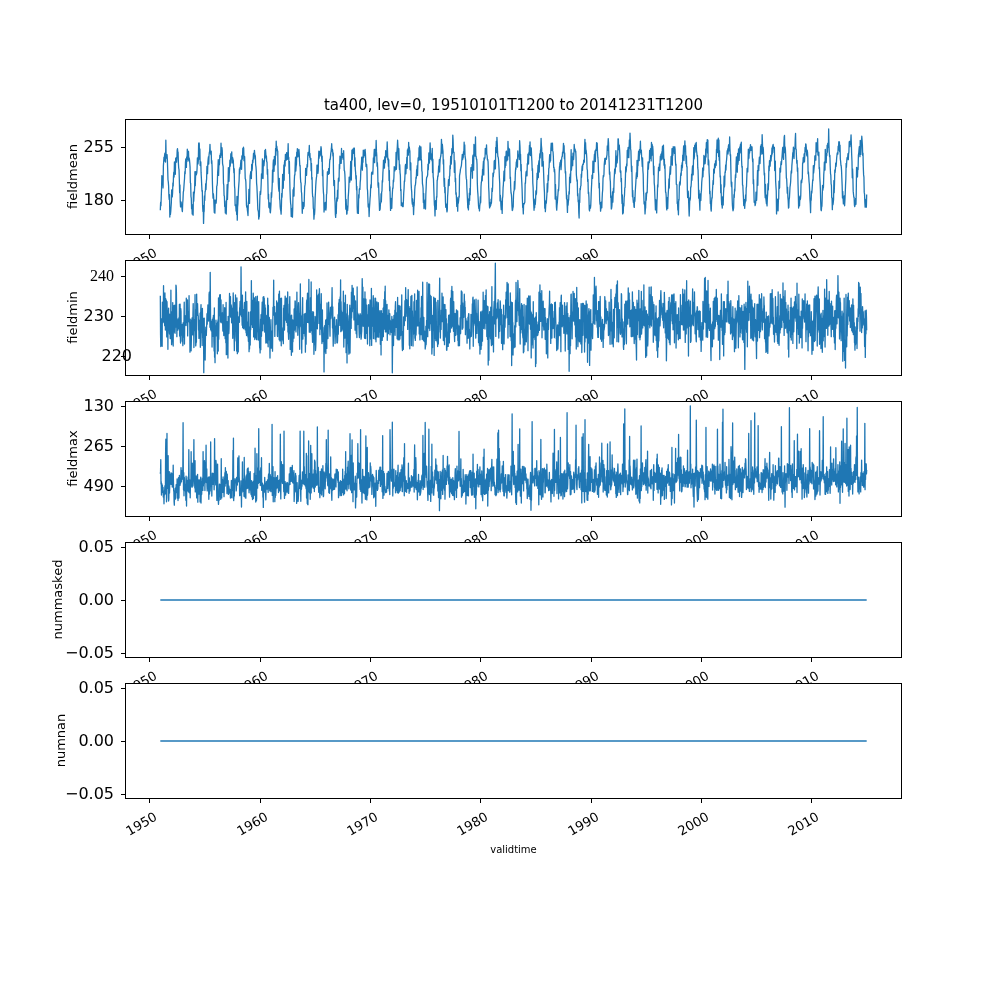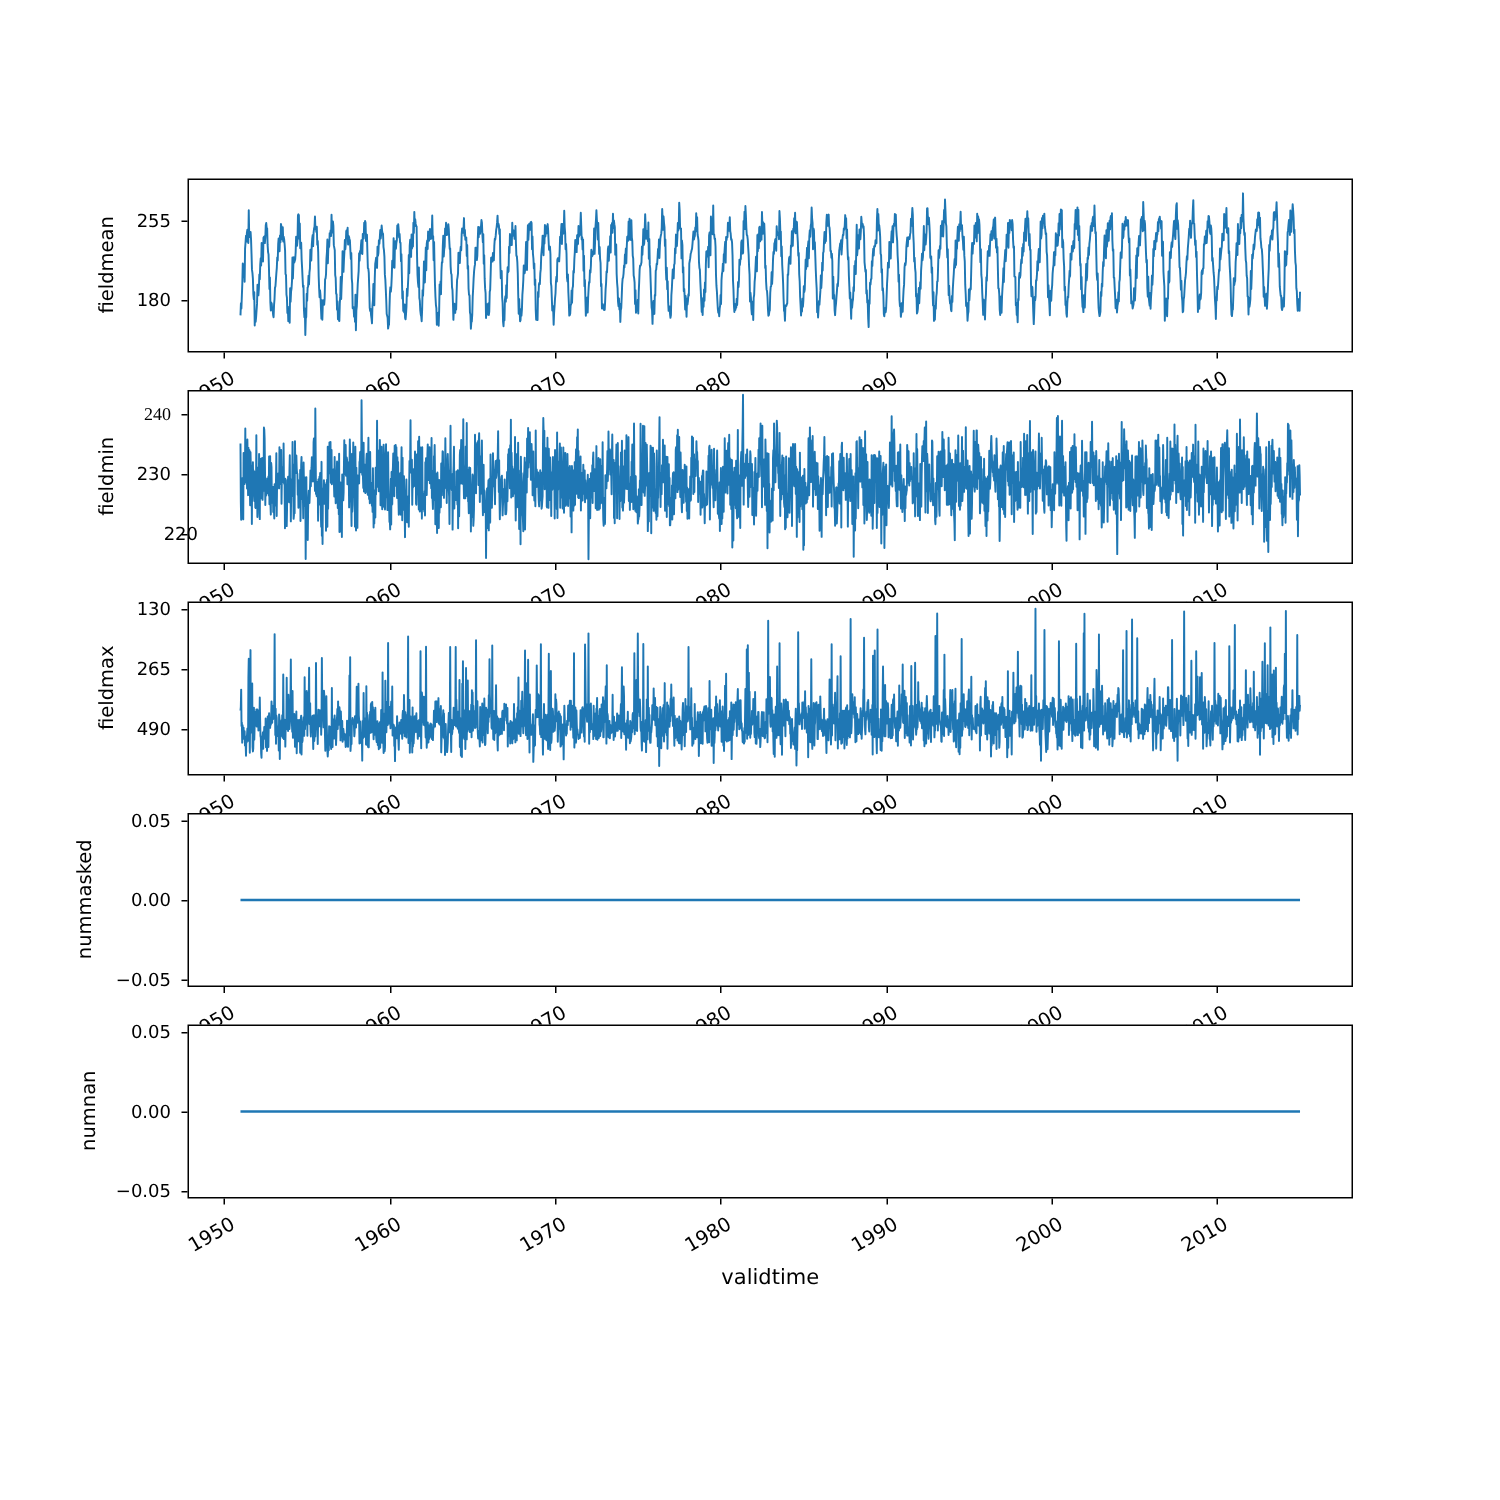--- a/index.html
+++ b/index.html
@@ -12,41 +12,42 @@
     position:absolute;background:#ffffff;border:1px solid #000000;
     box-sizing:border-box;overflow:hidden;
   }
   .axes svg{position:absolute;left:0;top:0;}
   .chart-title{
     position:absolute;left:125px;width:777px;text-align:center;
     font-size:15px;white-space:nowrap;
   }
   .x-axis-title{
     position:absolute;left:125px;width:777px;text-align:center;
-    font-size:14px;
+    font-size:10px;
   }
   .ylab{
     position:absolute;width:140px;text-align:center;font-size:13px;
     transform:rotate(-90deg);white-space:nowrap;
   }
   .ytick-label{
-    position:absolute;width:60px;text-align:right;font-size:12px;
+    position:absolute;width:60px;text-align:right;font-size:16px;
     line-height:16px;height:16px;
   }
   .xtick-label{
     position:absolute;width:70px;text-align:right;font-size:13px;
     line-height:15px;height:15px;transform-origin:100% 0%;
     transform:rotate(-30deg);white-space:nowrap;
   }
   .tickmark{position:absolute;background:#000000;}
 </style>
 </head>
 <body>
 
 <div id="figure">
+  <div class="chart-title" style="top:96px;">ta400, lev=0, 19510101T1200 to 20141231T1200</div>
   <div id="subplots">
       <div class="axes" style="left: 125px; top: 119px; width: 777px; height: 116px;">
         <svg width="775" height="114" viewBox="1 1 775 114" preserveAspectRatio="none">
           <path d="M35.32 91.23L35.62 83.23L35.93 86.67L36.24 78.07L36.54 70.15L36.85 56.61L37.16 60.81L37.46 65.79L37.77 57.25L38.08 68.89L38.38 46.74L38.69 42.64L39.00 38.15L39.30 42.05L39.61 36.05L39.92 34.19L40.22 35.10L40.53 42.99L40.84 21.15L41.14 37.99L41.45 39.07L41.76 38.37L42.06 35.64L42.37 40.74L42.68 50.16L42.98 60.76L43.29 62.92L43.60 66.74L43.90 77.03L44.21 80.44L44.52 75.76L44.82 98.00L45.13 88.46L45.44 95.46L45.74 92.47L46.05 87.77L46.36 83.42L46.66 70.81L46.97 71.94L47.27 77.92L47.58 73.61L47.89 63.98L48.19 67.09L48.50 57.20L48.81 53.16L49.11 58.02L49.42 42.96L49.73 49.53L50.03 42.92L50.34 55.28L50.65 39.51L50.95 38.95L51.26 38.61L51.57 43.08L51.87 39.49L52.18 31.09L52.49 29.70L52.79 33.07L53.10 33.20L53.41 44.29L53.71 49.06L54.02 50.60L54.33 60.57L54.63 73.63L54.94 65.99L55.25 82.63L55.55 87.95L55.86 82.72L56.17 83.39L56.47 87.50L56.78 87.20L57.09 91.01L57.39 92.50L57.70 84.23L58.01 80.37L58.31 72.93L58.62 71.87L58.92 67.73L59.23 63.21L59.54 59.54L59.84 52.60L60.15 54.69L60.46 43.77L60.76 39.91L61.07 44.35L61.38 48.45L61.68 37.92L61.99 42.51L62.30 30.25L62.60 31.93L62.91 36.06L63.22 40.62L63.52 32.52L63.83 41.96L64.14 38.88L64.44 40.60L64.75 43.82L65.06 48.12L65.36 63.76L65.67 64.31L65.98 77.40L66.28 79.45L66.59 89.65L66.90 85.41L67.20 95.10L67.51 94.25L67.82 87.45L68.12 96.19L68.43 73.10L68.74 82.11L69.04 75.40L69.35 73.36L69.66 68.44L69.96 52.67L70.27 66.70L70.58 57.06L70.88 52.55L71.19 55.97L71.49 54.99L71.80 53.80L72.11 49.06L72.41 38.81L72.72 42.17L73.03 44.88L73.33 41.52L73.64 24.45L73.95 23.90L74.25 24.52L74.56 40.12L74.87 29.94L75.17 46.50L75.48 44.71L75.79 42.84L76.09 53.90L76.40 59.51L76.71 66.12L77.01 72.34L77.32 71.40L77.63 87.36L77.93 92.41L78.24 86.66L78.55 104.38L78.85 93.37L79.16 92.34L79.47 76.82L79.77 81.41L80.08 72.56L80.39 72.27L80.69 64.75L81.00 70.59L81.31 62.65L81.61 60.05L81.92 47.51L82.23 50.96L82.53 54.65L82.84 44.26L83.14 40.30L83.45 37.71L83.76 45.10L84.06 36.01L84.37 33.36L84.68 32.23L84.98 25.33L85.29 33.74L85.60 32.46L85.90 35.64L86.21 32.15L86.52 44.23L86.82 41.57L87.13 48.90L87.44 64.86L87.74 72.95L88.05 79.12L88.36 74.54L88.66 77.98L88.97 86.48L89.28 93.41L89.58 81.18L89.89 94.21L90.20 83.83L90.50 81.21L90.81 82.55L91.12 84.17L91.42 80.21L91.73 67.20L92.04 66.65L92.34 64.00L92.65 53.40L92.96 49.08L93.26 40.72L93.57 56.45L93.88 46.13L94.18 46.03L94.49 45.09L94.79 36.42L95.10 37.70L95.41 34.62L95.71 38.39L96.02 24.17L96.33 36.06L96.63 32.27L96.94 28.63L97.25 31.54L97.55 44.42L97.86 46.06L98.17 47.75L98.47 64.46L98.78 66.21L99.09 76.82L99.39 77.09L99.70 87.44L100.01 81.82L100.31 93.86L100.62 92.54L100.93 94.20L101.23 95.04L101.54 83.04L101.85 78.43L102.15 65.62L102.46 80.37L102.77 71.01L103.07 65.18L103.38 48.54L103.69 57.31L103.99 62.24L104.30 54.44L104.61 48.99L104.91 41.04L105.22 47.14L105.53 43.32L105.83 35.11L106.14 34.44L106.45 36.37L106.75 32.82L107.06 44.05L107.36 38.22L107.67 38.88L107.98 40.36L108.28 41.32L108.59 48.04L108.90 53.71L109.20 49.66L109.51 66.69L109.82 69.98L110.12 86.52L110.43 86.64L110.74 85.79L111.04 92.06L111.35 86.79L111.66 95.53L111.96 77.49L112.27 101.19L112.58 87.85L112.88 85.23L113.19 77.53L113.50 70.16L113.80 65.88L114.11 61.55L114.42 49.88L114.72 54.72L115.03 48.35L115.34 49.89L115.64 44.52L115.95 41.10L116.26 45.14L116.56 50.28L116.87 36.92L117.18 37.97L117.48 40.06L117.79 29.50L118.10 31.14L118.40 28.27L118.71 29.47L119.01 41.62L119.32 39.64L119.63 37.52L119.93 48.98L120.24 59.77L120.55 60.12L120.85 62.72L121.16 73.05L121.47 86.27L121.77 88.27L122.08 86.91L122.39 91.24L122.69 93.44L123.00 96.55L123.31 84.67L123.61 81.29L123.92 70.39L124.23 73.57L124.53 84.47L124.84 66.64L125.15 56.96L125.45 55.04L125.76 52.74L126.07 54.98L126.37 59.57L126.68 45.41L126.99 51.57L127.29 49.59L127.60 41.13L127.91 43.60L128.21 39.36L128.52 34.32L128.83 39.95L129.13 36.77L129.44 31.36L129.75 35.08L130.05 36.49L130.36 36.90L130.67 45.74L130.97 47.81L131.28 52.06L131.58 64.09L131.89 67.39L132.20 74.07L132.50 81.14L132.81 90.36L133.12 91.58L133.42 92.83L133.73 100.09L134.04 98.09L134.34 97.44L134.65 86.26L134.96 76.08L135.26 72.42L135.57 75.39L135.88 71.75L136.18 65.24L136.49 54.88L136.80 59.29L137.10 55.89L137.41 39.88L137.72 49.44L138.02 59.50L138.33 41.93L138.64 41.89L138.94 46.79L139.25 42.94L139.56 41.24L139.86 31.28L140.17 38.09L140.48 30.42L140.78 34.05L141.09 39.27L141.40 36.93L141.70 42.78L142.01 42.83L142.32 55.23L142.62 50.44L142.93 64.83L143.23 80.01L143.54 75.10L143.85 88.24L144.15 84.41L144.46 89.22L144.77 83.98L145.07 92.99L145.38 93.90L145.69 90.30L145.99 85.19L146.30 73.56L146.61 78.23L146.91 72.22L147.22 65.50L147.53 50.97L147.83 63.18L148.14 44.88L148.45 40.84L148.75 47.59L149.06 52.25L149.37 37.37L149.67 46.62L149.98 40.56L150.29 45.40L150.59 29.49L150.90 36.25L151.21 22.26L151.51 31.74L151.82 27.23L152.13 30.25L152.43 31.57L152.74 32.07L153.05 52.33L153.35 64.52L153.66 69.42L153.97 72.28L154.27 59.33L154.58 79.76L154.88 81.43L155.19 87.93L155.50 90.61L155.80 91.76L156.11 95.14L156.42 87.49L156.72 74.41L157.03 78.17L157.34 69.46L157.64 55.33L157.95 69.00L158.26 69.23L158.56 56.65L158.87 45.99L159.18 61.20L159.48 43.52L159.79 41.35L160.10 47.05L160.40 35.40L160.71 39.26L161.02 41.47L161.32 36.55L161.63 33.58L161.94 35.43L162.24 40.35L162.55 36.50L162.86 36.24L163.16 24.64L163.47 39.98L163.78 38.48L164.08 54.55L164.39 42.38L164.70 58.66L165.00 71.06L165.31 78.99L165.62 84.36L165.92 86.36L166.23 97.50L166.54 94.09L166.84 90.04L167.15 89.50L167.45 98.13L167.76 88.48L168.07 70.69L168.37 77.25L168.68 68.67L168.99 77.10L169.29 61.82L169.60 55.87L169.91 55.91L170.21 44.78L170.52 38.16L170.83 52.03L171.13 47.20L171.44 45.36L171.75 33.24L172.05 37.81L172.36 29.54L172.67 32.75L172.97 37.73L173.28 35.71L173.59 35.82L173.89 30.41L174.20 33.82L174.51 41.30L174.81 46.92L175.12 46.58L175.43 58.63L175.73 63.20L176.04 64.02L176.35 72.50L176.65 74.32L176.96 82.81L177.27 94.23L177.57 86.59L177.88 83.42L178.19 85.24L178.49 89.55L178.80 83.66L179.10 87.34L179.41 76.49L179.72 67.56L180.02 65.91L180.33 63.47L180.64 49.49L180.94 54.45L181.25 54.48L181.56 56.33L181.86 48.72L182.17 45.42L182.48 47.87L182.78 37.09L183.09 33.30L183.40 34.99L183.70 36.14L184.01 33.49L184.32 26.40L184.62 38.11L184.93 34.28L185.24 40.80L185.54 39.54L185.85 39.36L186.16 51.64L186.46 44.37L186.77 60.13L187.08 58.38L187.38 73.53L187.69 77.70L188.00 77.77L188.30 89.24L188.61 90.72L188.92 100.13L189.22 95.82L189.53 95.46L189.84 90.68L190.14 78.88L190.45 73.34L190.75 66.75L191.06 61.84L191.37 58.95L191.67 57.25L191.98 46.09L192.29 46.19L192.59 53.24L192.90 54.35L193.21 51.61L193.51 41.07L193.82 32.24L194.13 39.21L194.43 32.46L194.74 34.80L195.05 36.86L195.35 34.43L195.66 32.02L195.97 27.72L196.27 29.43L196.58 36.96L196.89 42.49L197.19 37.14L197.50 56.82L197.81 51.10L198.11 66.78L198.42 73.43L198.73 76.48L199.03 92.98L199.34 83.57L199.65 90.80L199.95 87.88L200.26 88.00L200.57 83.33L200.87 91.05L201.18 88.73L201.49 75.55L201.79 74.14L202.10 63.64L202.41 52.89L202.71 53.51L203.02 52.47L203.32 55.41L203.63 49.64L203.94 52.15L204.24 54.54L204.55 44.75L204.86 40.19L205.16 40.71L205.47 38.12L205.78 34.32L206.08 32.53L206.39 29.43L206.70 24.74L207.00 32.00L207.31 30.13L207.62 31.51L207.92 36.94L208.23 33.89L208.54 56.18L208.84 66.55L209.15 65.58L209.46 61.66L209.76 79.14L210.07 83.19L210.38 95.63L210.68 98.44L210.99 91.86L211.30 94.56L211.60 81.30L211.91 78.55L212.22 82.08L212.52 71.15L212.83 79.70L213.14 65.69L213.44 59.16L213.75 62.44L214.06 61.77L214.36 45.50L214.67 49.68L214.97 37.06L215.28 44.45L215.59 37.91L215.89 43.73L216.20 44.36L216.51 29.46L216.81 38.30L217.12 36.48L217.43 34.64L217.73 35.47L218.04 40.21L218.35 39.37L218.65 31.70L218.96 43.54L219.27 51.63L219.57 51.76L219.88 55.54L220.19 63.22L220.49 77.83L220.80 90.16L221.11 80.36L221.41 87.78L221.72 95.20L222.03 94.44L222.33 87.10L222.64 91.40L222.95 87.26L223.25 77.60L223.56 73.43L223.87 67.81L224.17 58.04L224.48 61.27L224.79 63.13L225.09 60.51L225.40 52.49L225.71 42.29L226.01 47.67L226.32 60.99L226.62 43.53L226.93 31.23L227.24 40.89L227.54 35.34L227.85 30.10L228.16 34.10L228.46 34.21L228.77 29.18L229.08 28.92L229.38 29.57L229.69 47.14L230.00 38.66L230.30 50.19L230.61 53.34L230.92 59.90L231.22 56.61L231.53 70.99L231.84 67.38L232.14 87.23L232.45 94.18L232.76 91.12L233.06 92.30L233.37 94.39L233.68 75.65L233.98 78.93L234.29 70.48L234.60 69.49L234.90 70.46L235.21 63.07L235.52 60.42L235.82 51.35L236.13 47.49L236.44 44.80L236.74 38.10L237.05 41.78L237.36 51.22L237.66 38.01L237.97 43.32L238.28 31.04L238.58 38.62L238.89 36.10L239.19 31.92L239.50 36.49L239.81 32.33L240.11 30.40L240.42 34.33L240.73 41.50L241.03 47.51L241.34 45.35L241.65 45.46L241.95 50.33L242.26 69.52L242.57 71.71L242.87 79.43L243.18 88.01L243.49 84.98L243.79 87.28L244.10 97.55L244.41 89.38L244.71 85.09L245.02 79.93L245.33 76.66L245.63 68.98L245.94 65.53L246.25 68.70L246.55 54.28L246.86 53.22L247.17 53.19L247.47 53.05L247.78 55.22L248.09 48.81L248.39 38.88L248.70 42.96L249.01 35.65L249.31 30.38L249.62 43.70L249.93 30.35L250.23 33.08L250.54 36.77L250.84 34.48L251.15 21.46L251.46 32.39L251.76 36.25L252.07 47.18L252.38 43.72L252.68 50.06L252.99 65.95L253.30 68.51L253.60 63.90L253.91 75.74L254.22 82.61L254.52 91.43L254.83 91.07L255.14 90.11L255.44 84.41L255.75 83.91L256.06 74.70L256.36 82.77L256.67 73.14L256.98 71.79L257.28 61.58L257.59 62.87L257.90 53.95L258.20 49.21L258.51 41.05L258.82 49.06L259.12 47.05L259.43 49.07L259.74 37.83L260.04 43.99L260.35 43.50L260.66 31.70L260.96 38.76L261.27 33.71L261.58 37.49L261.88 32.83L262.19 22.79L262.50 31.82L262.80 40.69L263.11 39.06L263.41 47.28L263.72 40.59L264.03 61.45L264.33 51.47L264.64 71.81L264.95 67.67L265.25 80.07L265.56 91.46L265.87 86.74L266.17 88.71L266.48 79.36L266.79 89.27L267.09 79.69L267.40 73.45L267.71 69.01L268.01 69.35L268.32 61.09L268.63 62.76L268.93 58.02L269.24 47.53L269.55 49.46L269.85 51.83L270.16 49.48L270.47 50.64L270.77 48.08L271.08 33.35L271.39 50.25L271.69 42.83L272.00 31.98L272.31 27.62L272.61 21.16L272.92 27.52L273.23 30.85L273.53 40.66L273.84 29.60L274.15 41.43L274.45 50.36L274.76 45.69L275.06 53.62L275.37 56.17L275.68 71.78L275.98 70.29L276.29 86.70L276.60 86.20L276.90 83.77L277.21 85.87L277.52 87.45L277.82 87.70L278.13 87.60L278.44 81.58L278.74 73.77L279.05 69.73L279.36 61.91L279.66 62.58L279.97 56.18L280.28 47.17L280.58 45.33L280.89 54.78L281.20 47.00L281.50 47.36L281.81 38.46L282.12 49.31L282.42 30.92L282.73 31.90L283.04 29.58L283.34 36.18L283.65 23.48L283.96 33.03L284.26 27.94L284.57 30.43L284.88 32.44L285.18 50.83L285.49 50.95L285.80 43.97L286.10 63.66L286.41 69.64L286.71 73.09L287.02 82.07L287.33 85.17L287.63 79.92L287.94 87.35L288.25 83.45L288.55 95.60L288.86 87.71L289.17 86.34L289.47 79.02L289.78 70.56L290.09 66.66L290.39 66.17L290.70 63.40L291.01 58.06L291.31 59.32L291.62 50.61L291.93 52.00L292.23 46.65L292.54 56.59L292.85 45.29L293.15 38.87L293.46 40.50L293.77 41.50L294.07 28.65L294.38 40.81L294.69 26.80L294.99 32.06L295.30 37.61L295.61 40.95L295.91 27.81L296.22 39.38L296.53 41.53L296.83 51.53L297.14 53.24L297.45 64.69L297.75 66.26L298.06 69.27L298.37 83.61L298.67 74.44L298.98 89.57L299.28 87.52L299.59 84.09L299.90 87.28L300.20 80.86L300.51 89.98L300.82 75.65L301.12 69.21L301.43 60.67L301.74 57.98L302.04 58.08L302.35 57.22L302.66 55.83L302.96 45.27L303.27 50.83L303.58 43.67L303.88 33.80L304.19 44.41L304.50 43.04L304.80 34.26L305.11 23.86L305.42 31.13L305.72 40.18L306.03 37.82L306.34 35.13L306.64 36.15L306.95 41.82L307.26 29.34L307.56 53.56L307.87 40.27L308.18 57.59L308.48 59.95L308.79 69.25L309.10 78.54L309.40 85.89L309.71 87.93L310.02 96.93L310.32 85.26L310.63 81.64L310.93 89.16L311.24 90.26L311.55 77.66L311.85 78.13L312.16 61.41L312.47 60.84L312.77 56.89L313.08 57.22L313.39 52.52L313.69 46.92L314.00 51.29L314.31 40.73L314.61 53.04L314.92 44.56L315.23 39.95L315.53 38.11L315.84 36.77L316.15 32.88L316.45 20.28L316.76 26.29L317.07 34.20L317.37 25.37L317.68 29.73L317.99 32.43L318.29 44.99L318.60 40.70L318.91 60.65L319.21 67.43L319.52 59.44L319.83 73.82L320.13 68.46L320.44 82.44L320.75 88.26L321.05 85.54L321.36 85.28L321.67 90.19L321.97 92.92L322.28 91.12L322.58 77.82L322.89 73.48L323.20 67.04L323.50 60.65L323.81 66.28L324.12 66.45L324.42 57.56L324.73 56.69L325.04 46.59L325.34 49.84L325.65 37.40L325.96 45.30L326.26 44.89L326.57 39.18L326.88 29.72L327.18 34.82L327.49 32.48L327.80 16.11L328.10 20.98L328.41 32.80L328.72 33.59L329.02 33.30L329.33 53.25L329.64 41.32L329.94 44.39L330.25 62.73L330.56 59.20L330.86 75.18L331.17 73.56L331.48 79.60L331.78 87.38L332.09 78.28L332.40 84.96L332.70 92.21L333.01 80.17L333.32 84.14L333.62 81.79L333.93 77.18L334.24 78.09L334.54 56.58L334.85 54.86L335.15 53.12L335.46 50.12L335.77 49.13L336.07 47.83L336.38 46.76L336.69 43.27L336.99 39.25L337.30 35.31L337.61 40.66L337.91 39.13L338.22 38.47L338.53 32.64L338.83 35.24L339.14 23.18L339.45 31.36L339.75 25.89L340.06 37.48L340.37 39.10L340.67 41.43L340.98 55.54L341.29 59.67L341.59 60.78L341.90 69.20L342.21 75.48L342.51 82.02L342.82 88.90L343.13 85.21L343.43 90.96L343.74 79.71L344.05 85.49L344.35 74.06L344.66 81.51L344.97 69.37L345.27 75.77L345.58 57.23L345.89 48.65L346.19 50.36L346.50 48.34L346.80 52.04L347.11 45.41L347.42 59.22L347.72 37.96L348.03 36.05L348.34 39.91L348.64 51.18L348.95 25.33L349.26 35.74L349.56 36.79L349.87 26.64L350.18 37.22L350.48 18.02L350.79 37.00L351.10 37.27L351.40 40.31L351.71 40.10L352.02 45.30L352.32 63.96L352.63 71.63L352.94 75.42L353.24 81.18L353.55 86.84L353.86 89.41L354.16 88.16L354.47 91.85L354.78 86.72L355.08 84.72L355.39 77.69L355.70 83.63L356.00 67.77L356.31 63.49L356.62 62.05L356.92 56.78L357.23 61.62L357.54 50.51L357.84 51.53L358.15 46.51L358.46 42.21L358.76 56.09L359.07 39.00L359.37 40.99L359.68 38.89L359.99 39.10L360.29 29.47L360.60 33.32L360.91 32.26L361.21 34.91L361.52 25.80L361.83 35.08L362.13 36.85L362.44 40.84L362.75 40.52L363.05 42.82L363.36 51.22L363.67 68.17L363.97 73.63L364.28 84.43L364.59 88.97L364.89 83.60L365.20 87.70L365.51 85.96L365.81 86.16L366.12 80.21L366.43 84.29L366.73 78.02L367.04 69.04L367.35 72.35L367.65 67.52L367.96 54.09L368.27 57.65L368.57 54.10L368.88 53.70L369.19 42.48L369.49 41.37L369.80 44.72L370.11 50.08L370.41 49.47L370.72 28.34L371.02 33.71L371.33 22.21L371.64 33.63L371.94 18.32L372.25 24.35L372.56 32.90L372.86 37.70L373.17 38.01L373.48 40.53L373.78 45.55L374.09 50.57L374.40 58.91L374.70 63.99L375.01 81.94L375.32 76.16L375.62 79.51L375.93 86.92L376.24 90.59L376.54 85.97L376.85 82.04L377.16 94.37L377.46 79.58L377.77 77.52L378.08 68.92L378.38 65.58L378.69 58.94L379.00 52.14L379.30 59.89L379.61 61.86L379.92 37.69L380.22 48.53L380.53 37.10L380.84 46.45L381.14 32.80L381.45 32.15L381.76 41.89L382.06 37.58L382.37 39.20L382.67 40.77L382.98 22.36L383.29 31.54L383.59 36.83L383.90 29.28L384.21 35.64L384.51 30.15L384.82 38.80L385.13 59.58L385.43 58.19L385.74 69.04L386.05 73.94L386.35 74.94L386.66 79.17L386.97 87.15L387.27 91.49L387.58 91.04L387.89 88.58L388.19 88.00L388.50 76.29L388.81 72.18L389.11 71.86L389.42 62.56L389.73 70.22L390.03 64.42L390.34 54.10L390.65 48.93L390.95 50.29L391.26 43.24L391.57 42.53L391.87 40.49L392.18 43.38L392.49 48.14L392.79 31.84L393.10 37.80L393.41 36.86L393.71 36.17L394.02 36.52L394.33 40.50L394.63 21.72L394.94 26.73L395.24 35.57L395.55 35.35L395.86 51.84L396.16 45.31L396.47 57.50L396.78 63.11L397.08 70.04L397.39 80.35L397.70 88.39L398.00 88.61L398.31 94.88L398.62 84.70L398.92 84.97L399.23 84.97L399.54 83.84L399.84 83.16L400.15 63.99L400.46 64.26L400.76 57.26L401.07 53.10L401.38 52.12L401.68 54.60L401.99 56.79L402.30 44.61L402.60 45.66L402.91 35.23L403.22 38.04L403.52 44.86L403.83 33.55L404.14 35.49L404.44 26.48L404.75 30.56L405.06 22.89L405.36 36.55L405.67 29.75L405.98 28.77L406.28 29.10L406.59 37.36L406.89 42.44L407.20 51.53L407.51 49.66L407.81 63.99L408.12 68.47L408.43 78.91L408.73 84.85L409.04 91.29L409.35 84.69L409.65 88.66L409.96 80.11L410.27 85.48L410.57 81.50L410.88 71.87L411.19 75.75L411.49 74.11L411.80 64.39L412.11 54.03L412.41 60.35L412.72 52.88L413.03 46.07L413.33 58.57L413.64 44.82L413.95 41.75L414.25 53.11L414.56 38.47L414.87 34.54L415.17 38.85L415.48 31.48L415.79 30.01L416.09 19.28L416.40 26.50L416.71 29.53L417.01 47.19L417.32 33.32L417.63 34.50L417.93 46.52L418.24 42.44L418.54 52.01L418.85 61.14L419.16 68.33L419.46 73.61L419.77 89.20L420.08 82.95L420.38 92.61L420.69 86.61L421.00 81.57L421.30 84.09L421.61 79.43L421.92 74.93L422.22 64.60L422.53 73.02L422.84 67.52L423.14 56.09L423.45 61.27L423.76 49.52L424.06 48.76L424.37 41.38L424.68 35.67L424.98 43.10L425.29 41.22L425.60 41.73L425.90 29.18L426.21 24.19L426.52 31.58L426.82 26.53L427.13 25.90L427.44 24.06L427.74 31.88L428.05 32.83L428.36 37.95L428.66 48.39L428.97 48.15L429.28 52.81L429.58 50.20L429.89 55.04L430.20 80.07L430.50 65.40L430.81 77.85L431.11 77.56L431.42 87.89L431.73 91.10L432.03 86.14L432.34 83.42L432.65 78.93L432.95 75.12L433.26 70.38L433.57 71.80L433.87 66.69L434.18 54.51L434.49 48.01L434.79 46.18L435.10 43.38L435.41 44.13L435.71 41.20L436.02 50.66L436.33 45.48L436.63 40.36L436.94 37.54L437.25 37.71L437.55 33.24L437.86 34.16L438.17 31.19L438.47 24.40L438.78 29.55L439.09 26.53L439.39 39.80L439.70 33.93L440.01 46.78L440.31 54.04L440.62 52.55L440.93 64.82L441.23 71.73L441.54 79.94L441.85 76.05L442.15 85.70L442.46 93.46L442.76 80.86L443.07 86.14L443.38 82.23L443.68 80.57L443.99 72.55L444.30 74.93L444.60 58.16L444.91 62.95L445.22 54.95L445.52 63.71L445.83 48.64L446.14 30.77L446.44 51.11L446.75 47.09L447.06 42.68L447.36 37.66L447.67 46.66L447.98 34.06L448.28 35.83L448.59 40.50L448.90 35.16L449.20 25.50L449.51 29.60L449.82 30.40L450.12 30.29L450.43 32.93L450.74 32.00L451.04 38.57L451.35 55.70L451.66 58.89L451.96 62.07L452.27 60.93L452.58 76.72L452.88 74.53L453.19 82.73L453.50 83.09L453.80 93.65L454.11 99.05L454.42 81.07L454.72 83.44L455.03 69.46L455.33 70.82L455.64 67.12L455.95 66.85L456.25 55.16L456.56 58.25L456.87 50.67L457.17 46.87L457.48 51.30L457.79 45.12L458.09 45.51L458.40 45.18L458.71 41.12L459.01 42.13L459.32 43.15L459.63 27.03L459.93 20.33L460.24 34.67L460.55 23.63L460.85 30.69L461.16 31.22L461.47 34.21L461.77 38.74L462.08 50.16L462.39 51.11L462.69 62.58L463.00 60.42L463.31 74.41L463.61 73.15L463.92 78.11L464.23 90.33L464.53 91.91L464.84 88.00L465.15 86.31L465.45 89.13L465.76 86.39L466.07 78.65L466.37 70.19L466.68 64.46L466.98 56.26L467.29 56.03L467.60 59.34L467.90 42.26L468.21 49.46L468.52 42.67L468.82 53.40L469.13 40.38L469.44 35.21L469.74 37.25L470.05 31.89L470.36 42.57L470.66 32.78L470.97 30.14L471.28 31.48L471.58 23.60L471.89 25.71L472.20 24.10L472.50 33.46L472.81 38.18L473.12 41.55L473.42 51.33L473.73 56.61L474.04 68.87L474.34 64.21L474.65 80.71L474.96 85.12L475.26 83.27L475.57 92.20L475.88 89.51L476.18 83.89L476.49 82.87L476.80 88.78L477.10 79.96L477.41 73.72L477.72 70.75L478.02 59.46L478.33 56.45L478.63 57.76L478.94 55.48L479.25 45.51L479.55 42.31L479.86 39.30L480.17 45.18L480.47 40.48L480.78 39.17L481.09 40.30L481.39 40.38L481.70 37.43L482.01 35.93L482.31 26.78L482.62 31.46L482.93 25.84L483.23 19.62L483.54 24.12L483.85 37.15L484.15 43.19L484.46 55.28L484.77 52.83L485.07 59.97L485.38 62.77L485.69 78.61L485.99 76.88L486.30 89.98L486.61 89.16L486.91 86.90L487.22 80.51L487.53 72.96L487.83 83.22L488.14 75.84L488.45 69.07L488.75 73.53L489.06 61.41L489.37 56.56L489.67 50.08L489.98 54.58L490.29 52.28L490.59 43.37L490.90 31.71L491.20 47.85L491.51 39.60L491.82 37.44L492.12 43.96L492.43 40.10L492.74 34.87L493.04 19.88L493.35 19.80L493.66 29.06L493.96 30.57L494.27 26.09L494.58 30.67L494.88 37.07L495.19 52.52L495.50 53.42L495.80 51.90L496.11 62.80L496.42 59.31L496.72 75.76L497.03 84.58L497.34 75.81L497.64 94.91L497.95 86.27L498.26 94.07L498.56 84.75L498.87 86.87L499.18 78.78L499.48 76.31L499.79 68.75L500.10 68.51L500.40 59.04L500.71 47.88L501.02 53.04L501.32 50.59L501.63 45.01L501.94 46.83L502.24 31.44L502.55 38.50L502.85 32.59L503.16 28.40L503.47 29.44L503.77 38.66L504.08 30.42L504.39 20.92L504.69 29.16L505.00 14.03L505.31 21.41L505.61 29.88L505.92 31.85L506.23 44.29L506.53 52.59L506.84 47.17L507.15 63.70L507.45 77.76L507.76 71.48L508.07 80.07L508.37 83.35L508.68 82.07L508.99 87.49L509.29 88.44L509.60 78.29L509.91 82.26L510.21 73.55L510.52 68.24L510.83 63.69L511.13 57.79L511.44 53.66L511.75 59.29L512.05 41.34L512.36 57.57L512.67 46.72L512.97 46.76L513.28 38.26L513.59 32.23L513.89 33.05L514.20 41.51L514.50 30.44L514.81 35.16L515.12 30.10L515.42 22.15L515.73 32.73L516.04 33.63L516.34 31.15L516.65 38.47L516.96 41.76L517.26 47.51L517.57 38.82L517.88 51.43L518.18 55.24L518.49 70.94L518.80 76.96L519.10 84.94L519.41 82.74L519.72 86.37L520.02 94.87L520.33 90.39L520.64 88.66L520.94 74.03L521.25 81.11L521.56 75.23L521.86 73.08L522.17 73.85L522.48 61.71L522.78 49.59L523.09 42.95L523.40 50.10L523.70 43.96L524.01 42.77L524.32 43.73L524.62 31.40L524.93 37.10L525.24 39.34L525.54 29.60L525.85 32.95L526.16 41.92L526.46 23.46L526.77 36.51L527.07 25.22L527.38 27.28L527.69 27.26L527.99 31.06L528.30 42.56L528.61 55.76L528.91 47.15L529.22 64.10L529.53 66.99L529.83 76.26L530.14 82.69L530.45 90.90L530.75 80.75L531.06 90.77L531.37 87.30L531.67 93.95L531.98 82.37L532.29 77.30L532.59 65.81L532.90 68.10L533.21 57.68L533.51 48.45L533.82 48.79L534.13 51.58L534.43 44.79L534.74 51.58L535.05 43.20L535.35 37.10L535.66 39.87L535.97 35.12L536.27 40.96L536.58 36.81L536.89 33.07L537.19 31.90L537.50 27.35L537.81 40.02L538.11 27.36L538.42 26.06L538.72 36.51L539.03 46.20L539.34 40.23L539.64 49.31L539.95 45.73L540.26 60.46L540.56 73.20L540.87 73.26L541.18 77.15L541.48 87.44L541.79 90.95L542.10 80.12L542.40 78.59L542.71 89.44L543.02 78.88L543.32 73.13L543.63 68.41L543.94 59.83L544.24 69.02L544.55 56.74L544.86 52.98L545.16 47.71L545.47 55.10L545.78 49.51L546.08 37.42L546.39 41.46L546.70 45.01L547.00 29.66L547.31 46.18L547.62 29.42L547.92 36.25L548.23 27.57L548.54 30.33L548.84 28.65L549.15 28.57L549.46 34.45L549.76 27.73L550.07 30.26L550.38 40.91L550.68 46.16L550.99 45.24L551.29 65.30L551.60 65.29L551.91 65.76L552.21 84.52L552.52 82.81L552.83 91.01L553.13 88.75L553.44 95.82L553.75 80.31L554.05 81.13L554.36 65.89L554.67 62.96L554.97 66.23L555.28 64.56L555.59 57.36L555.89 54.00L556.20 56.24L556.51 46.19L556.81 51.46L557.12 43.67L557.43 48.65L557.73 36.06L558.04 40.35L558.35 32.42L558.65 26.79L558.96 41.58L559.27 33.94L559.57 28.92L559.88 21.82L560.19 30.63L560.49 26.55L560.80 36.04L561.11 44.68L561.41 37.02L561.72 47.69L562.03 47.50L562.33 70.11L562.64 78.53L562.94 71.96L563.25 72.47L563.56 80.02L563.86 89.09L564.17 97.07L564.48 89.52L564.78 78.98L565.09 81.18L565.40 78.80L565.70 67.87L566.01 67.88L566.32 63.74L566.62 55.12L566.93 61.27L567.24 51.35L567.54 47.02L567.85 49.39L568.16 55.77L568.46 42.47L568.77 28.63L569.08 39.95L569.38 37.50L569.69 26.31L570.00 33.19L570.30 24.79L570.61 26.94L570.92 29.64L571.22 23.42L571.53 31.81L571.84 33.96L572.14 37.18L572.45 36.54L572.76 48.91L573.06 51.19L573.37 62.65L573.68 79.18L573.98 71.11L574.29 78.75L574.59 84.17L574.90 91.14L575.21 75.02L575.51 74.93L575.82 81.49L576.13 74.30L576.43 71.40L576.74 63.40L577.05 59.77L577.35 57.55L577.66 49.19L577.97 57.85L578.27 48.75L578.58 51.22L578.89 36.52L579.19 43.50L579.50 37.42L579.81 44.92L580.11 44.57L580.42 40.70L580.73 29.79L581.03 38.06L581.34 23.73L581.65 28.99L581.95 28.18L582.26 20.65L582.57 33.98L582.87 21.09L583.18 45.82L583.49 40.69L583.79 42.64L584.10 53.63L584.41 58.47L584.71 74.68L585.02 72.12L585.33 84.40L585.63 82.03L585.94 90.05L586.25 92.10L586.55 83.29L586.86 78.77L587.16 79.30L587.47 71.37L587.78 66.80L588.08 61.51L588.39 65.29L588.70 50.07L589.00 53.11L589.31 54.09L589.62 44.92L589.92 45.35L590.23 48.64L590.54 41.89L590.84 46.72L591.15 46.22L591.46 30.40L591.76 30.73L592.07 20.99L592.38 33.57L592.68 25.31L592.99 31.25L593.30 19.24L593.60 37.59L593.91 20.80L594.22 41.14L594.52 31.72L594.83 47.55L595.14 57.93L595.44 56.94L595.75 73.84L596.06 65.60L596.36 79.54L596.67 85.68L596.98 85.85L597.28 89.07L597.59 77.89L597.90 85.54L598.20 86.03L598.51 74.46L598.81 69.24L599.12 57.05L599.43 67.90L599.73 65.56L600.04 52.89L600.35 53.58L600.65 45.97L600.96 50.99L601.27 43.35L601.57 40.99L601.88 37.00L602.19 31.57L602.49 33.55L602.80 29.64L603.11 34.88L603.41 27.10L603.72 25.55L604.03 29.16L604.33 31.75L604.64 17.98L604.95 29.72L605.25 36.46L605.56 35.72L605.87 50.95L606.17 63.90L606.48 67.68L606.79 63.27L607.09 77.84L607.40 86.28L607.71 89.59L608.01 91.75L608.32 90.60L608.63 88.71L608.93 75.61L609.24 78.39L609.55 70.16L609.85 72.00L610.16 61.72L610.46 55.66L610.77 58.39L611.08 45.67L611.38 38.02L611.69 43.77L612.00 49.74L612.30 53.19L612.61 34.50L612.92 45.41L613.22 42.12L613.53 29.80L613.84 38.04L614.14 41.45L614.45 32.22L614.76 28.00L615.06 33.93L615.37 25.92L615.68 24.82L615.98 31.31L616.29 23.23L616.60 41.55L616.90 48.15L617.21 47.32L617.52 66.09L617.82 66.19L618.13 72.91L618.44 78.76L618.74 86.52L619.05 84.61L619.36 80.74L619.66 89.34L619.97 84.92L620.28 83.32L620.58 75.84L620.89 81.91L621.20 69.08L621.50 67.33L621.81 58.31L622.12 49.38L622.42 51.00L622.73 52.90L623.03 44.64L623.34 30.16L623.65 39.77L623.95 38.86L624.26 31.10L624.57 34.05L624.87 28.50L625.18 31.64L625.49 25.65L625.79 29.07L626.10 27.45L626.41 31.37L626.71 31.32L627.02 27.83L627.33 37.68L627.63 42.64L627.94 39.98L628.25 64.70L628.55 60.61L628.86 71.19L629.17 83.26L629.47 81.78L629.78 82.72L630.09 86.69L630.39 85.30L630.70 83.67L631.01 73.18L631.31 75.09L631.62 81.31L631.93 73.65L632.23 61.52L632.54 51.36L632.85 66.32L633.15 46.56L633.46 51.20L633.77 51.49L634.07 42.82L634.38 38.26L634.68 40.08L634.99 44.57L635.30 36.76L635.60 27.22L635.91 29.26L636.22 25.58L636.52 28.48L636.83 35.18L637.14 15.69L637.44 23.56L637.75 34.40L638.06 28.10L638.36 30.44L638.67 40.19L638.98 49.39L639.28 55.98L639.59 54.26L639.90 72.95L640.20 78.72L640.51 65.51L640.82 79.09L641.12 82.04L641.43 84.76L641.74 76.27L642.04 86.88L642.35 79.20L642.66 74.78L642.96 64.63L643.27 70.88L643.58 64.16L643.88 46.91L644.19 51.73L644.50 41.69L644.80 42.93L645.11 47.18L645.42 40.75L645.72 36.36L646.03 41.96L646.33 37.84L646.64 37.13L646.95 28.96L647.25 35.08L647.56 27.14L647.87 26.74L648.17 25.43L648.48 29.16L648.79 28.06L649.09 33.49L649.40 28.44L649.71 51.50L650.01 48.34L650.32 42.12L650.63 62.03L650.93 67.33L651.24 71.90L651.55 94.88L651.85 84.45L652.16 86.58L652.47 80.04L652.77 89.60L653.08 91.81L653.39 80.53L653.69 80.16L654.00 62.06L654.31 69.54L654.61 68.55L654.92 49.19L655.23 49.81L655.53 53.01L655.84 45.08L656.15 42.48L656.45 45.55L656.76 40.88L657.07 37.37L657.37 32.60L657.68 28.43L657.99 28.24L658.29 38.01L658.60 40.36L658.90 24.72L659.21 17.84L659.52 16.45L659.82 33.53L660.13 27.89L660.44 30.78L660.74 37.97L661.05 47.21L661.36 59.12L661.66 59.69L661.97 66.21L662.28 74.20L662.58 68.22L662.89 78.52L663.20 81.46L663.50 89.11L663.81 88.40L664.12 80.61L664.42 78.96L664.73 73.16L665.04 67.79L665.34 65.83L665.65 62.78L665.96 56.06L666.26 51.87L666.57 53.96L666.88 46.59L667.18 43.00L667.49 38.92L667.80 33.53L668.10 35.30L668.41 28.07L668.72 35.13L669.02 39.55L669.33 29.74L669.64 30.30L669.94 29.68L670.25 20.26L670.55 14.45L670.86 29.89L671.17 30.20L671.47 37.90L671.78 44.29L672.09 41.39L672.39 52.31L672.70 48.82L673.01 64.45L673.31 74.63L673.62 88.99L673.93 78.52L674.23 86.04L674.54 86.80L674.85 77.27L675.15 80.73L675.46 80.02L675.77 76.52L676.07 62.66L676.38 61.09L676.69 63.62L676.99 60.09L677.30 59.87L677.61 43.89L677.91 44.20L678.22 38.60L678.53 43.22L678.83 42.32L679.14 34.81L679.45 42.94L679.75 37.89L680.06 28.46L680.37 32.50L680.67 24.97L680.98 25.31L681.29 28.91L681.59 35.39L681.90 36.94L682.21 31.25L682.51 33.34L682.82 39.11L683.12 54.77L683.43 52.94L683.74 57.79L684.04 62.46L684.35 65.55L684.66 72.69L684.96 80.49L685.27 84.88L685.58 93.68L685.88 79.19L686.19 81.23L686.50 72.17L686.80 73.88L687.11 70.23L687.42 65.01L687.72 60.70L688.03 61.56L688.34 46.65L688.64 53.89L688.95 50.50L689.26 47.31L689.56 45.36L689.87 36.78L690.18 39.55L690.48 36.77L690.79 41.15L691.10 23.63L691.40 25.26L691.71 32.78L692.02 28.47L692.32 26.77L692.63 19.65L692.94 36.05L693.24 33.50L693.55 36.63L693.86 33.22L694.16 49.83L694.47 48.46L694.77 58.03L695.08 63.29L695.39 70.20L695.69 82.68L696.00 90.86L696.31 91.71L696.61 87.72L696.92 87.30L697.23 78.16L697.53 66.42L697.84 71.12L698.15 69.13L698.45 68.33L698.76 55.67L699.07 51.24L699.37 43.11L699.68 43.73L699.99 51.05L700.29 30.29L700.60 42.19L700.91 37.11L701.21 43.61L701.52 34.39L701.83 36.56L702.13 26.13L702.44 33.22L702.75 24.30L703.05 25.73L703.36 28.46L703.67 9.90L703.97 26.30L704.28 33.36L704.59 37.58L704.89 36.36L705.20 46.91L705.51 54.57L705.81 56.16L706.12 64.94L706.42 66.35L706.73 78.69L707.04 78.66L707.34 90.61L707.65 79.43L707.96 85.54L708.26 83.55L708.57 80.49L708.88 61.71L709.18 73.67L709.49 64.99L709.80 50.81L710.10 53.38L710.41 50.29L710.72 44.15L711.02 47.31L711.33 44.92L711.64 39.29L711.94 36.54L712.25 33.97L712.56 34.11L712.86 35.05L713.17 27.20L713.48 31.21L713.78 22.78L714.09 22.68L714.40 22.92L714.70 32.83L715.01 26.07L715.32 39.98L715.62 42.24L715.93 46.21L716.24 47.22L716.54 51.34L716.85 59.33L717.16 66.76L717.46 78.87L717.77 72.34L718.08 79.48L718.38 84.92L718.69 84.25L718.99 79.66L719.30 76.80L719.61 86.81L719.91 81.45L720.22 74.69L720.53 66.38L720.83 60.02L721.14 44.34L721.45 48.19L721.75 42.14L722.06 38.86L722.37 38.13L722.67 39.21L722.98 34.58L723.29 40.61L723.59 34.93L723.90 32.84L724.21 22.95L724.51 22.37L724.82 27.66L725.13 23.13L725.43 25.44L725.74 21.98L726.05 15.79L726.35 24.86L726.66 35.53L726.97 42.34L727.27 58.84L727.58 49.96L727.89 58.54L728.19 72.13L728.50 75.25L728.81 78.21L729.11 78.17L729.42 86.18L729.73 87.67L730.03 86.06L730.34 83.73L730.64 79.45L730.95 85.32L731.26 74.31L731.56 48.42L731.87 58.49L732.18 51.05L732.48 57.71L732.79 48.73L733.10 50.53L733.40 36.07L733.71 34.44L734.02 30.58L734.32 27.63L734.63 30.40L734.94 37.66L735.24 21.34L735.55 29.31L735.86 35.44L736.16 26.04L736.47 23.98L736.78 17.18L737.08 20.99L737.39 25.92L737.70 36.49L738.00 34.15L738.31 48.54L738.62 55.90L738.92 58.05L739.23 73.13L739.54 75.14L739.84 83.42L740.15 88.13L740.46 81.09L740.76 87.82L741.07 80.21L741.38 88.17L741.68 75.44" fill="none" stroke="#1f77b4" stroke-width="1.3" stroke-linejoin="round"></path>
         </svg>
       </div>
       <div class="ylab" style="left: 2px; top: 169px;">fieldmean</div>
       <div class="tickmark" style="left: 121px; top: 200px; width: 4px; height: 1px;"></div>
       <div class="ytick-label" style="left: 54px; top: 192px;">180</div>
       <div class="tickmark" style="left: 121px; top: 147px; width: 4px; height: 1px;"></div>

